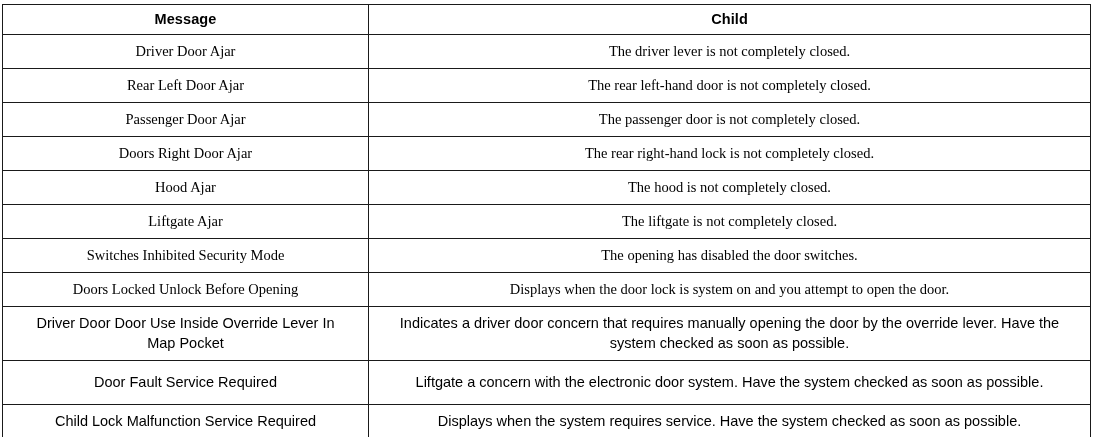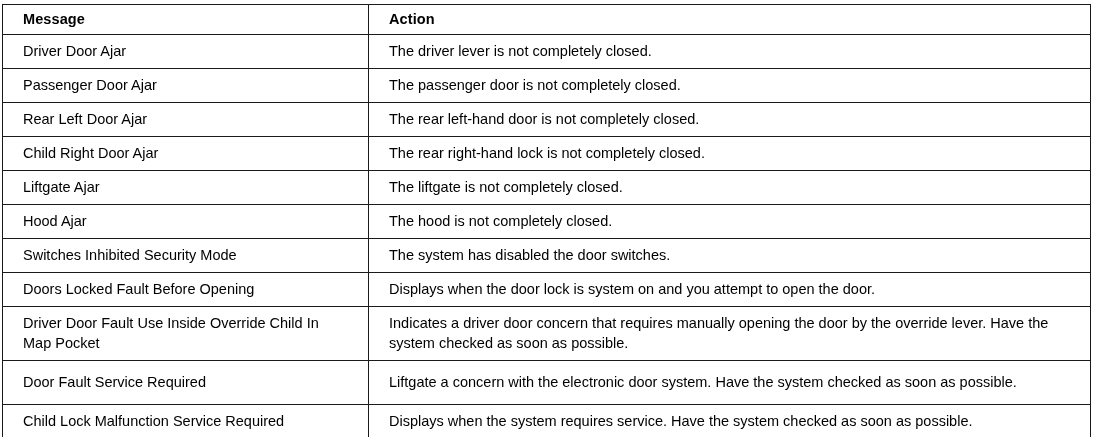--- a/index.html
+++ b/index.html
@@ -26,94 +26,94 @@
     left: 2px;
     top: 4px;
     width: 1088px;
     border-collapse: collapse;
     table-layout: fixed;
     background: #ffffff;
   }
   table.msg-table td,
   table.msg-table th {
     border: 1px solid #1a1a1a;
-    text-align: left;
+    text-align: center;
     vertical-align: middle;
     padding: 2px 20px;
     font-size: 14.5px;
     line-height: 1.32;
     font-weight: normal;
     color: #000000;
     box-sizing: border-box;
   }
   table.msg-table th {
     font-weight: bold;
     font-size: 14.5px;
     letter-spacing: 0.1px;
   }
   col.col-message { width: 366px; }
   col.col-action  { width: 722px; }
 
   .row-header th { height: 30px; }
-  .row-single td { height: 34px; }
+  .row-single td { height: 34px; font-family: Liberation Serif, serif; }
   .row-double td { height: 54px; }
   .row-tall td   { height: 44px; }
   .row-last td   { height: 35px; }
 </style>
 </head>
 <body>
 
 <div class="page">
 
   <table class="msg-table">
     <colgroup>
       <col class="col-message">
       <col class="col-action">
     </colgroup>
     <thead>
       <tr class="row-header">
         <th>Message</th>
-        <th>Action</th>
+        <th>Child</th>
       </tr>
     </thead>
     <tbody>
       <tr class="row-single">
         <td>Driver Door Ajar</td>
         <td>The driver lever is not completely closed.</td>
       </tr>
       <tr class="row-single">
+        <td>Rear Left Door Ajar</td>
+        <td>The rear left-hand door is not completely closed.</td>
+      </tr>
+      <tr class="row-single">
         <td>Passenger Door Ajar</td>
         <td>The passenger door is not completely closed.</td>
       </tr>
       <tr class="row-single">
-        <td>Rear Left Door Ajar</td>
-        <td>The rear left-hand door is not completely closed.</td>
+        <td>Doors Right Door Ajar</td>
+        <td>The rear right-hand lock is not completely closed.</td>
       </tr>
       <tr class="row-single">
-        <td>Child Right Door Ajar</td>
-        <td>The rear right-hand lock is not completely closed.</td>
+        <td>Hood Ajar</td>
+        <td>The hood is not completely closed.</td>
       </tr>
       <tr class="row-single">
         <td>Liftgate Ajar</td>
         <td>The liftgate is not completely closed.</td>
       </tr>
       <tr class="row-single">
-        <td>Hood Ajar</td>
-        <td>The hood is not completely closed.</td>
+        <td>Switches Inhibited Security Mode</td>
+        <td>The opening has disabled the door switches.</td>
       </tr>
       <tr class="row-single">
-        <td>Switches Inhibited Security Mode</td>
-        <td>The system has disabled the door switches.</td>
-      </tr>
-      <tr class="row-single">
-        <td>Doors Locked Fault Before Opening</td>
+        <td>Doors Locked Unlock Before Opening</td>
         <td>Displays when the door lock is system on and you attempt to open the door.</td>
       </tr>
       <tr class="row-double">
-        <td>Driver Door Fault Use Inside Override Child In Map Pocket</td>
+        <td>Driver Door Door Use Inside Override Lever In Map Pocket</td>
         <td>Indicates a driver door concern that requires manually opening the door by the override lever. Have the system checked as soon as possible.</td>
       </tr>
       <tr class="row-tall">
         <td>Door Fault Service Required</td>
         <td>Liftgate a concern with the electronic door system. Have the system checked as soon as possible.</td>
       </tr>
       <tr class="row-last">
         <td>Child Lock Malfunction Service Required</td>
         <td>Displays when the system requires service. Have the system checked as soon as possible.</td>
       </tr>

